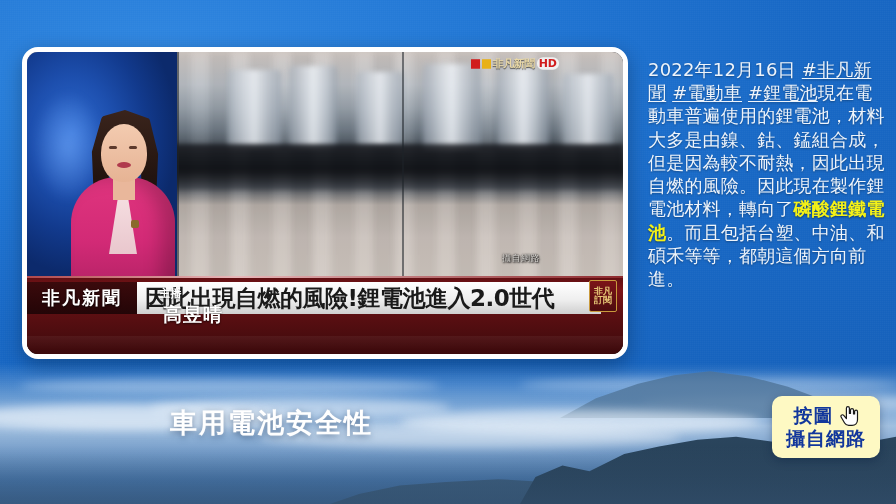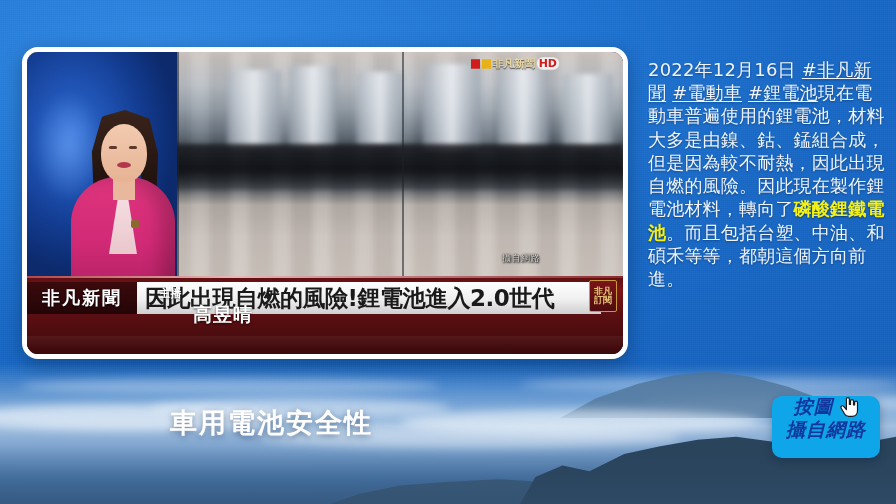--- a/index.html
+++ b/index.html
@@ -249,21 +249,20 @@
   }
   .np-name {
     position: absolute;
     left: 36px; top: 18px;
     color: #ffffff;
     font-size: 19px;
     font-weight: bold;
     letter-spacing: 1px;
     text-shadow: 0 1px 2px rgba(0,0,0,.65);
     z-index: 3;
-    margin-left: 30px;
   }
   .keyboard {
     position: absolute;
     left: 118px; top: 258px; width: 132px; height: 13px;
     border-radius: 4px;
     background: linear-gradient(180deg, #3b3b44 0%, #1d1d24 100%);
     box-shadow: 0 2px 3px rgba(0,0,0,.5);
   }
 
   
@@ -436,28 +435,28 @@
     text-shadow: 0 2px 6px rgba(20,50,90,.55), 0 0 2px rgba(255,255,255,.4);
   }
 
   
   #cta-button {
     position: absolute;
     left: 772px;
     top: 396px;
     width: 108px;
     height: 62px;
-    background: #0ea5e9;
+    background: #fef9c3;
     border-radius: 10px;
     box-shadow: 0 3px 8px rgba(10,30,60,.35);
     display: flex;
     flex-direction: column;
     align-items: center;
+    justify-content: center;
     gap: 2px;
-    font-style: italic;
   }
   .cta-row {
     display: flex;
     align-items: center;
     gap: 5px;
   }
   .cta-txt {
     color: #12379c;
     font-size: 19px;
     font-weight: bold;

